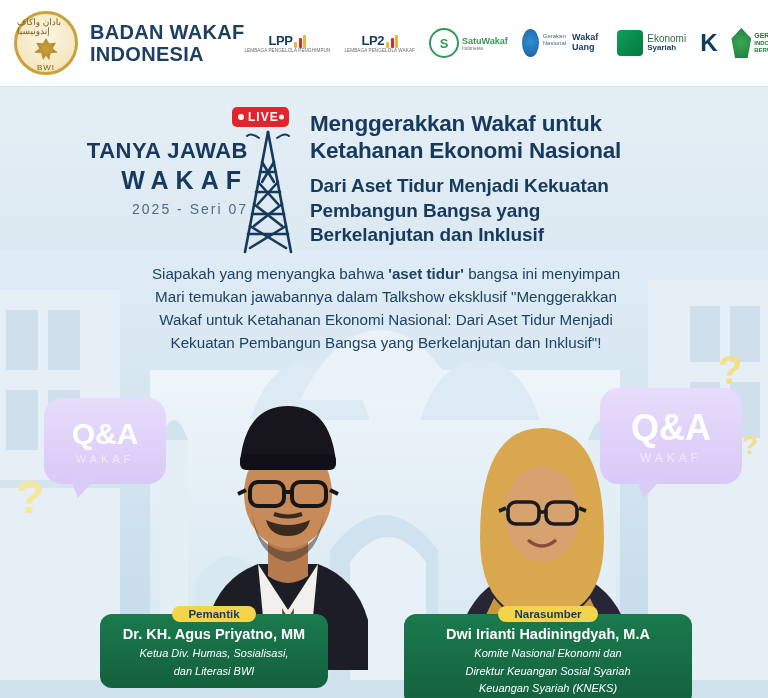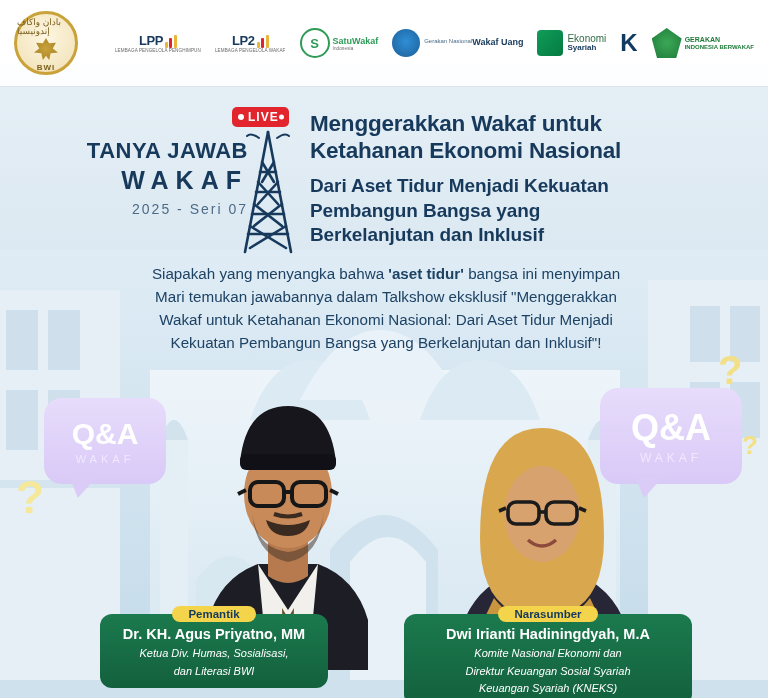--- a/index.html
+++ b/index.html
@@ -35,21 +35,21 @@
     background: radial-gradient(circle at 50% 40%, #fdf6e2 0%, #f4e6c0 70%, #e8d49a 100%);
     display: flex; flex-direction: column; align-items: center; justify-content: center;
     flex: 0 0 auto; position: relative;
   }
   .bwi-logo .arabic { font-size: 9px; color: #7a5f1c; line-height: 1; margin-top: 4px; letter-spacing: -0.3px;}
   .bwi-logo .emblem {
     width: 26px; height: 26px; margin-top: 2px;
     background: radial-gradient(circle at 50% 45%, #caa23a 0%, #9c7a22 100%);
     clip-path: polygon(50% 0%, 62% 22%, 88% 20%, 76% 44%, 96% 60%, 68% 64%, 62% 92%, 50% 74%, 38% 92%, 32% 64%, 4% 60%, 24% 44%, 12% 20%, 38% 22%);
   }
-  .bwi-logo .bwi-text { font-size: 8px; font-weight: bold; color: #7a5f1c; letter-spacing: 1px; margin-top: 1px;}
+  .bwi-logo .bwi-text { font-size: 8px; font-weight: normal; color: #7a5f1c; letter-spacing: 1px; margin-top: 1px;}
   .brand {
     margin-left: 12px; color: #1d3f63; font-weight: bold;
     font-size: 20px; line-height: 1.12; letter-spacing: 0.3px;
     flex: 0 0 auto;
   }
   .partners { display: flex; align-items: flex-start; gap: 14px; margin-left: auto; }
   .plogo {
     display: flex; flex-direction: column; align-items: center; justify-content: center;
     height: 46px;
   }
@@ -219,20 +219,24 @@
       <path d="M588,190 q14,-40 28,0 z" fill="#d3e3ee"></path>
       <rect x="0" y="430" width="768" height="18" fill="#cfe1ec"></rect>
     </svg>
   </div>
 
   <div class="header">
     <div class="bwi-logo">
       <div class="arabic">بادان واكاف إندونيسيا</div>
       <div class="emblem"></div>
       <div class="bwi-text">BWI</div>
+    </div>
+    <div class="brand">
+      <div>BADAN WAKAF</div>
+      <div>INDONESIA</div>
     </div>
 
     <div class="partners">
       <div class="plogo">
         <div style="display:flex;align-items:flex-end;">
           <span class="pl-title" style="color:#16395c;">LPP</span>
           <span class="bars">
             <i style="height:6px;background:#e8b63a;"></i>
               <i style="height:10px;background:#e2242c;"></i>
               <i style="height:13px;background:#e8b63a;"></i>

